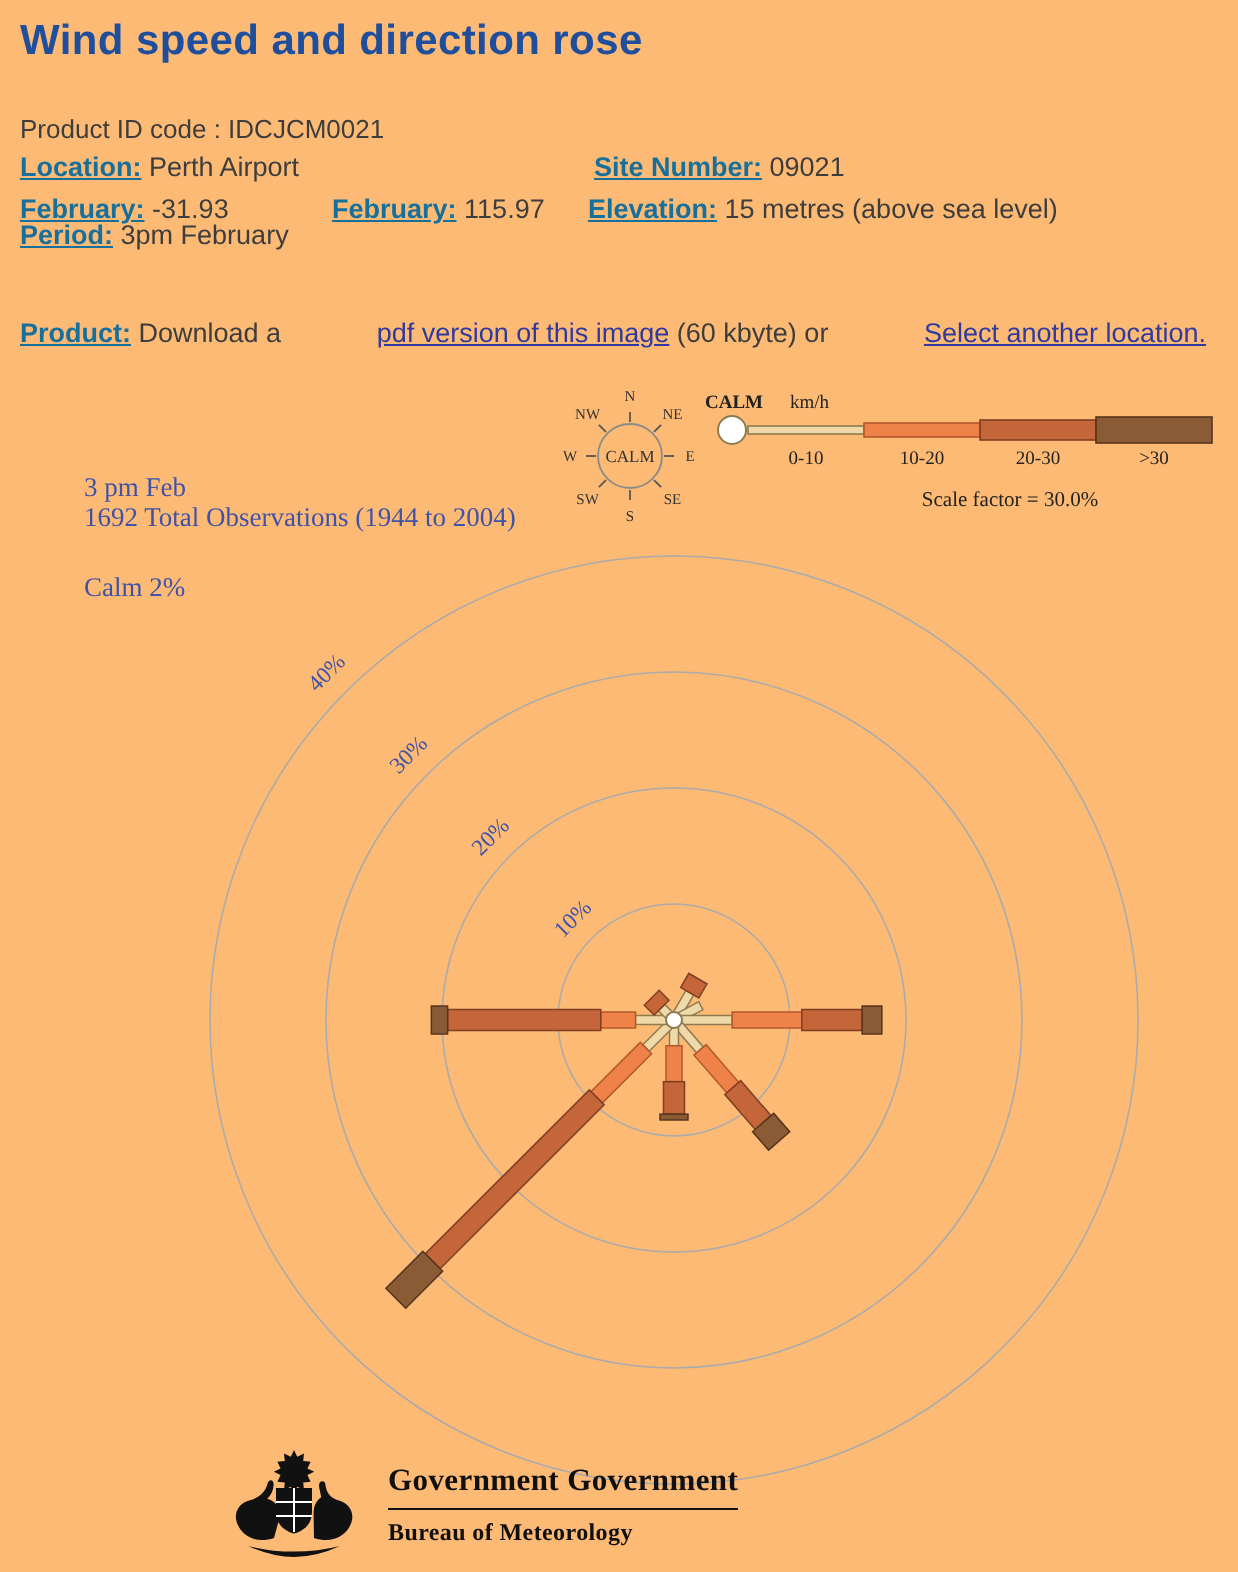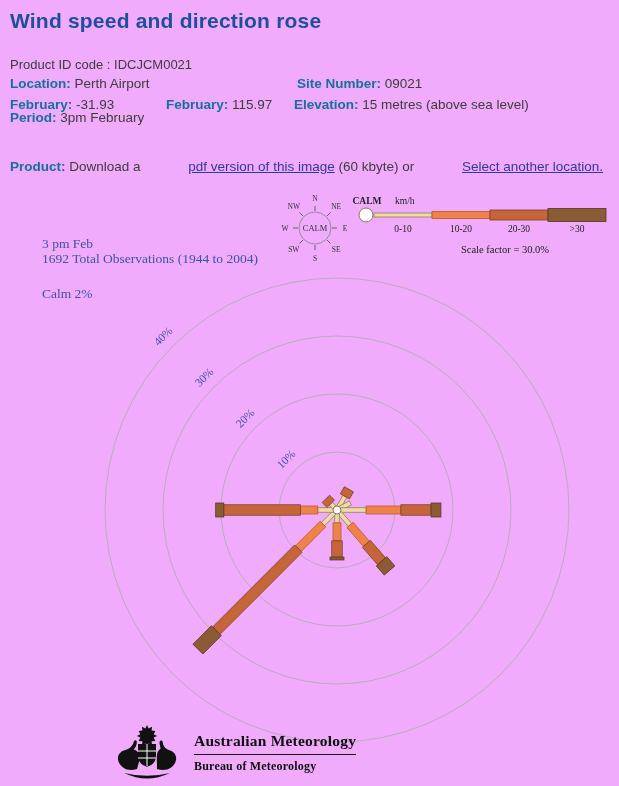--- a/index.html
+++ b/index.html
@@ -1,23 +1,23 @@
 <!DOCTYPE html>
 <html><head>
 <meta charset="utf-8">
 <style>
   * { margin:0; padding:0; box-sizing:border-box; }
   html,body { background:#fff; }
-  .page { position:relative; width:619px; height:786px; background:#f0abfc; overflow:hidden;
+  .page { position:relative; width:619px; height:786px; background:#fdba74; overflow:hidden;
           font-family:"Liberation Sans", sans-serif; }
   .abs { position:absolute; }
   h1.title { left:10px; top:9px; font-size:21px; font-weight:bold; color:#1f4e9c; letter-spacing:0.2px; }
   .product-line { left:10px; top:57px; font-size:13px; color:#3d3d3d; }
   .cell { font-size:13.5px; color:#3d3d3d; white-space:nowrap; }
-  .lbl { color:#17709c; font-weight:bold; }
+  .lbl { color:#17709c; font-weight:bold;text-decoration:underline; }
   .options-line { left:10px; top:159px; font-size:13.5px; color:#3d3d3d; }
   .options-line a { color:#303a9e; text-decoration:underline; cursor:pointer;margin-left:44px; }
   #chart-svg { position:absolute; left:0; top:190px; }
   .footer { position:absolute; left:112px; top:724px; display:flex; align-items:center; }
   .footer .txt { margin-left:12px; font-family:"Liberation Serif", serif; color:#101010; }
   .gov { font-size:15.5px; font-weight:bold; display:inline-block; padding-bottom:4px;
          border-bottom:1.6px solid #111; letter-spacing:0.2px; }
   .bureau { font-size:12px; font-weight:bold; margin-top:4px; letter-spacing:0.2px; }
 </style>
 </head>
@@ -148,18 +148,18 @@
         <path d="M45,45 c9,3 16.5,-1 18.7,-7.8 c1.8,-5.6 -1.8,-9.8 -6.2,-11 c-3.4,-0.9 -5.6,-2.9 -6.4,-6 c-0.5,-2 -0.3,-3.6 -1.9,-3.6 c-1.6,0 -1.9,1.6 -1.5,3.6 l0.9,4.4 c-2.8,2 -3.8,4.8 -3.8,8.4 z"></path>
         <path d="M12,49 q12,5.5 23,5.5 q11,0 23,-5.5 q-11,2.8 -23,2.8 q-12,0 -23,-2.8 z"></path>
       </g>
       <g stroke="#fff" stroke-width="1">
         <line x1="26" y1="27" x2="44" y2="27"></line>
         <line x1="26" y1="34" x2="44" y2="34"></line>
         <line x1="35" y1="20" x2="35" y2="42"></line>
       </g>
     </svg>
     <div class="txt">
-      <div class="gov">Australian Meteorology</div>
+      <div class="gov">Government Government</div>
       <div class="bureau">Bureau of Meteorology</div>
     </div>
   </div>
 
 </div>
 
 </body></html>

